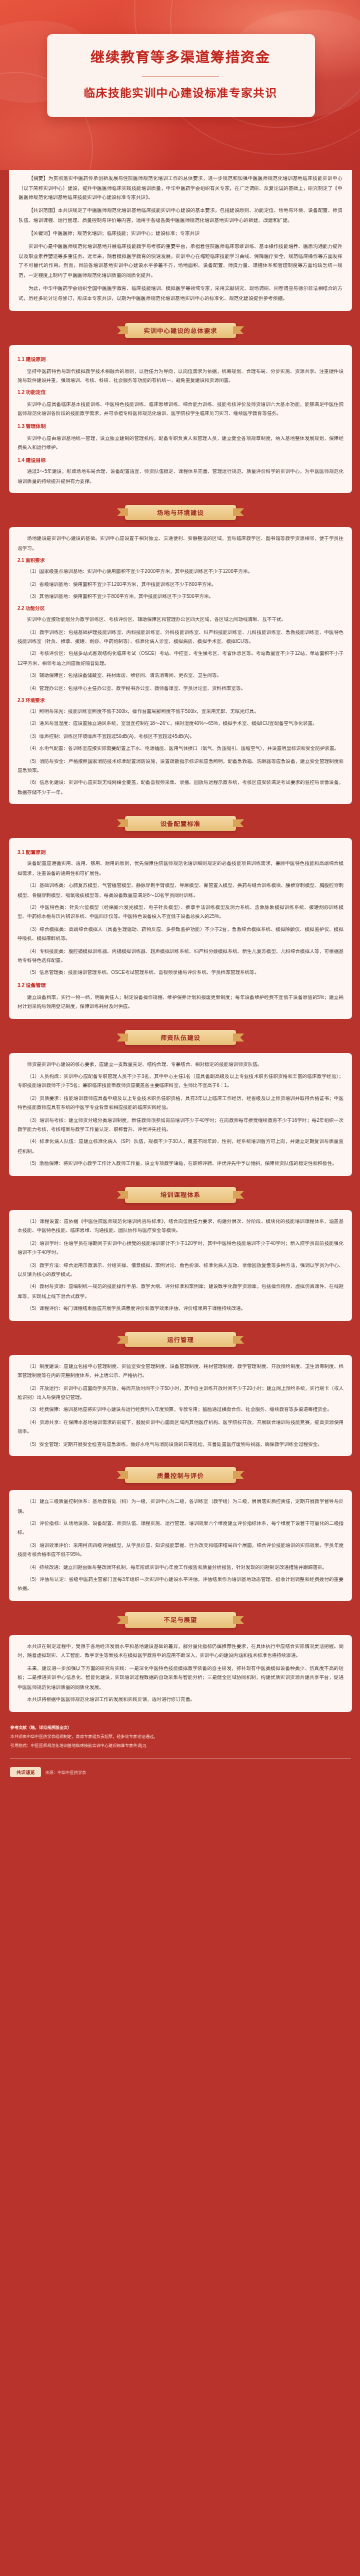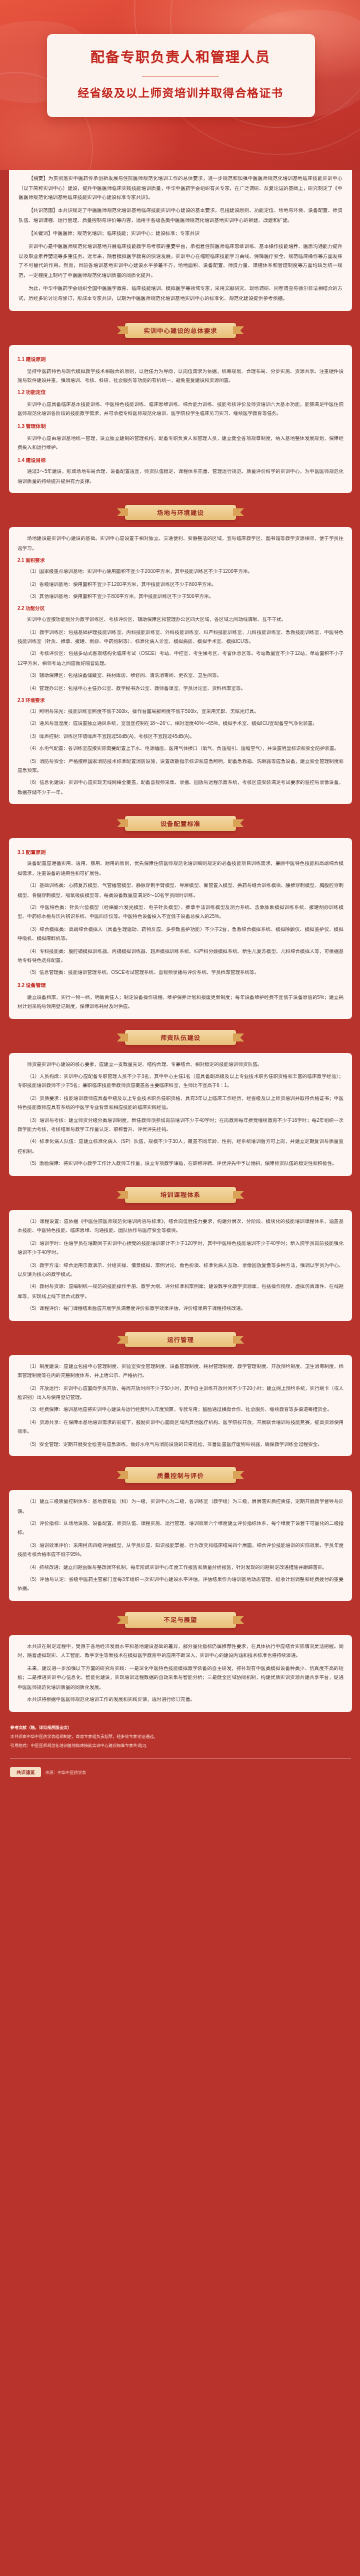--- a/index.html
+++ b/index.html
@@ -177,23 +177,23 @@
 
 <div class="page">
 
   <div class="hero">
     <div class="swirl s1"></div>
     <div class="swirl s2"></div>
     <div class="swirl s3"></div>
     <div class="blob b1"></div>
     <div class="blob b2"></div>
     <div class="title-card">
-      <div class="line1">配备专职负责人和管理人员</div>
+      <div class="line1">继续教育等多渠道筹措资金</div>
       <div class="rule"></div>
-      <div class="line2">经省级及以上师资培训并取得合格证书</div>
+      <div class="line2">临床技能实训中心建设标准专家共识</div>
     </div>
   </div>
 
   <div class="body-wrap">
     <div class="intro-card" id="intro-card">
         <p>【摘要】为贯彻落实中医药传承创新发展与住院医师规范化培训工作的总体要求，进一步规范和加强中医医师规范化培训基地临床技能实训中心（以下简称实训中心）建设，提升中医医师临床实践技能培训质量，中华中医药学会组织有关专家，在广泛调研、反复论证的基础上，研究制定了《中医医师规范化培训基地临床技能实训中心建设标准专家共识》。</p>
         <p>【共识范围】本共识规定了中医医师规范化培训基地临床技能实训中心建设的基本要求，包括建设原则、功能定位、场地与环境、设备配置、师资队伍、培训课程、运行管理、质量控制与评价等内容，适用于各级各类中医医师规范化培训基地实训中心的新建、改建和扩建。</p>
         <p>【关键词】中医医师；规范化培训；临床技能；实训中心；建设标准；专家共识</p>
         <p>实训中心是中医医师规范化培训基地开展临床技能教学与考核的重要平台，承担着住院医师临床思维训练、基本操作技能培养、医患沟通能力提升以及职业素养塑造等多重任务。近年来，随着模拟医学教育的快速发展，实训中心在缩短临床技能学习曲线、保障医疗安全、规范临床操作等方面发挥了不可替代的作用。然而，目前各培训基地实训中心建设水平参差不齐，场地面积、设备配置、师资力量、课程体系和管理制度等方面均缺乏统一规范，一定程度上制约了中医医师规范化培训质量的同质化提升。</p>
         <p>为此，中华中医药学会组织全国中医医学教育、临床技能培训、模拟医学等领域专家，采用文献研究、现场调研、问卷调查与德尔菲法相结合的方式，历经多轮讨论与修订，形成本专家共识，以期为中医医师规范化培训基地实训中心的标准化、规范化建设提供参考依据。</p>

